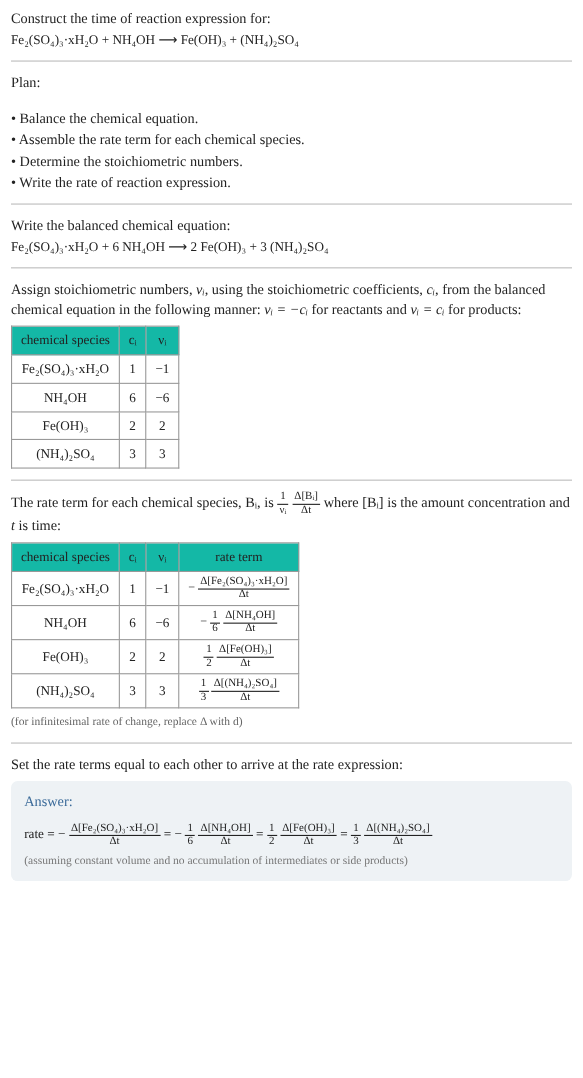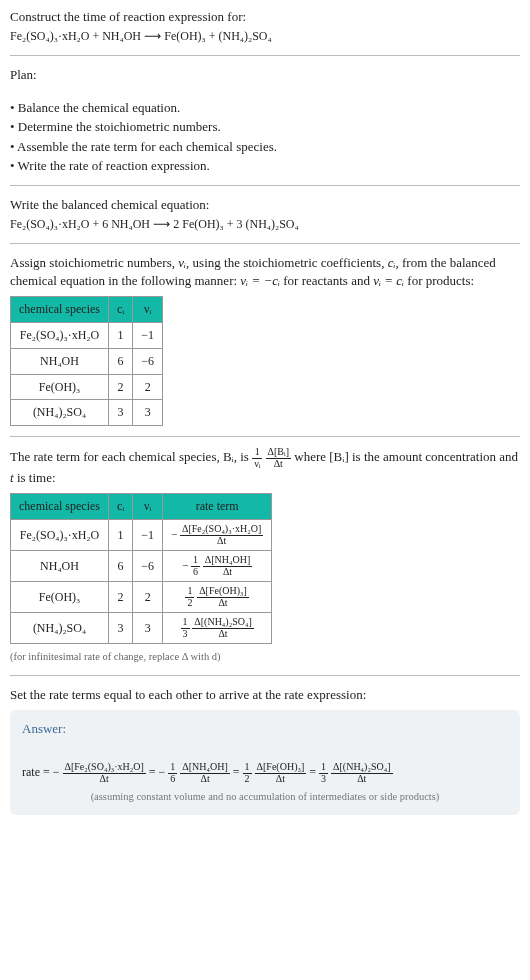--- a/index.html
+++ b/index.html
@@ -40,33 +40,32 @@
     }
     .answer-box {
       background: #eef2f5;
       border-radius: 6px;
       padding: 10px 12px;
       margin-top: 6px;
     }
     .answer-title {
       color: #3a6a99;
       font-size: 13px;
-      margin-bottom: 24px;
+      margin-bottom: 10px;
     }
     .rate-line {
       text-align: left;
       font-size: 12px;
       white-space: nowrap;
       margin: 4px 0;
     }
     .assumption {
       font-size: 10.5px;
       color: #777;
       margin-top: 6px;
-      text-align: center;
     }
     .frac {
       display: inline-block;
       vertical-align: middle;
       text-align: center;
       font-size: 10px;
       line-height: 1.05;
     }
     .frac .num { display: block; border-bottom: 1px solid #222; padding: 0 2px; }
     .frac .den { display: block; padding: 0 2px; }
@@ -80,22 +79,22 @@
   <div>Construct the time of reaction expression for:</div>
   <div class="eq-line">Fe₂(SO₄)₃·xH₂O + NH₄OH  ⟶  Fe(OH)₃ + (NH₄)₂SO₄</div>
 </div>
 
 <hr>
 
 <div class="section">
   <div>Plan:</div>
   <div class="plan-list">
     <div>• Balance the chemical equation.</div>
+    <div>• Assemble the rate term for each chemical species.</div>
     <div>• Determine the stoichiometric numbers.</div>
-    <div>• Assemble the rate term for each chemical species.</div>
     <div>• Write the rate of reaction expression.</div>
   </div>
 </div>
 
 <hr>
 
 <div class="section">
   <div>Write the balanced chemical equation:</div>
   <div class="eq-line">Fe₂(SO₄)₃·xH₂O + 6 NH₄OH  ⟶  2 Fe(OH)₃ + 3 (NH₄)₂SO₄</div>
 </div>

